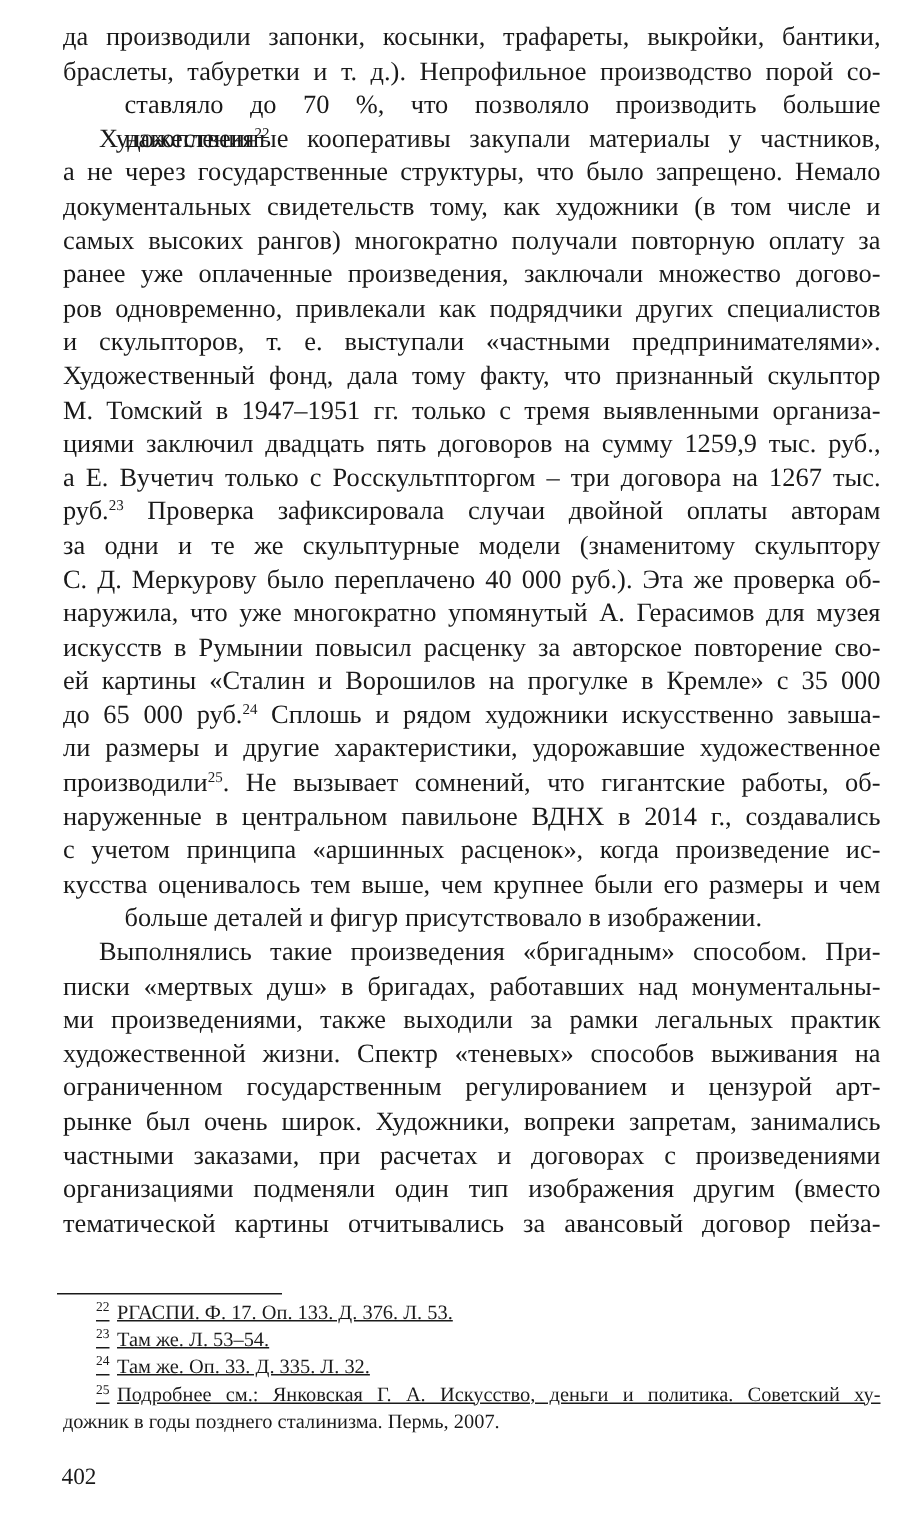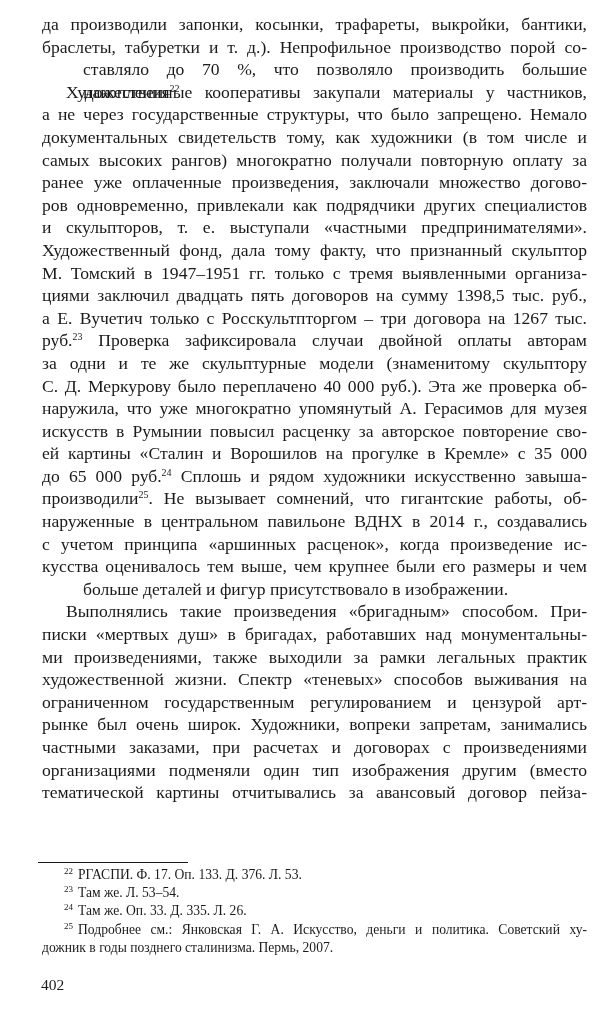--- a/index.html
+++ b/index.html
@@ -9,21 +9,21 @@
   .body-text { position: absolute; left: 42px; top: 13px; width: 545px; }
   .line { display: block; height: 22.6px; line-height: 22.6px; font-size: 17.6px;
           text-align: justify; text-align-last: justify; white-space: nowrap; overflow: visible; }
   .line.indent { padding-left: 24px; }
   .line.last { text-align-last: left; margin-left: 41px; }
   .line-inner { display: block; white-space: normal; text-align: justify; text-align-last: inherit; }
   sup.fn { font-size: 10px; vertical-align: 6px; line-height: 0; }
   .rule { position: absolute; left: 38px; top: 862px; width: 150px; height: 1px; background: #1a1a1a; }
   .footnotes { position: absolute; left: 42px; top: 866px; width: 545px; }
   .fn-line { display: block; font-size: 13.6px; line-height: 18.2px; height: 18.2px; white-space: nowrap; }
-  .fn-line.indent { padding-left: 22px; }
+  .fn-line.indent { padding-left: 22px; text-decoration: underline; }
   .fn-line.just { text-align: justify; text-align-last: justify; }
   .fn-num { font-size: 9px; vertical-align: 5px; line-height: 0; margin-right: 5px; }
   .page-number { position: absolute; left: 41px; top: 976px; font-size: 15.5px; }
 </style>
 </head>
 <body>
 
 <div class="page">
   <div class="body-text" id="body-text">
       <div>
@@ -59,21 +59,21 @@
         <span class="line">
           <span class="line-inner"><span>и скульпторов, т. е. выступали «частными предпринимателями».</span></span>
         </span>
         <span class="line">
           <span class="line-inner"><span>Художественный фонд, дала тому факту, что признанный скульптор</span></span>
         </span>
         <span class="line">
           <span class="line-inner"><span>М. Томский в 1947–1951 гг. только с тремя выявленными организа-</span></span>
         </span>
         <span class="line">
-          <span class="line-inner"><span>циями заключил двадцать пять договоров на сумму 1398,5 тыс. руб.,</span></span>
+          <span class="line-inner"><span>циями заключил двадцать пять договоров на сумму 1259,9 тыс. руб.,</span></span>
         </span>
         <span class="line">
           <span class="line-inner"><span>а Е. Вучетич только с Росскультпторгом – три договора на 1267 тыс.</span></span>
         </span>
         <span class="line">
           <span class="line-inner"><span>руб.</span><sup class="fn">23</sup><span> Проверка зафиксировала случаи двойной оплаты авторам</span></span>
         </span>
         <span class="line">
           <span class="line-inner"><span>за одни и те же скульптурные модели (знаменитому скульптору</span></span>
         </span>
@@ -84,20 +84,23 @@
           <span class="line-inner"><span>наружила, что уже многократно упомянутый А. Герасимов для музея</span></span>
         </span>
         <span class="line">
           <span class="line-inner"><span>искусств в Румынии повысил расценку за авторское повторение сво-</span></span>
         </span>
         <span class="line">
           <span class="line-inner"><span>ей картины «Сталин и Ворошилов на прогулке в Кремле» с 35 000</span></span>
         </span>
         <span class="line">
           <span class="line-inner"><span>до 65 000 руб.</span><sup class="fn">24</sup><span> Сплошь и рядом художники искусственно завыша-</span></span>
+        </span>
+        <span class="line">
+          <span class="line-inner"><span>ли размеры и другие характеристики, удорожавшие художественное</span></span>
         </span>
         <span class="line">
           <span class="line-inner"><span>производили</span><sup class="fn">25</sup><span>. Не вызывает сомнений, что гигантские работы, об-</span></span>
         </span>
         <span class="line">
           <span class="line-inner"><span>наруженные в центральном павильоне ВДНХ в 2014 г., создавались</span></span>
         </span>
         <span class="line">
           <span class="line-inner"><span>с учетом принципа «аршинных расценок», когда произведение ис-</span></span>
         </span>
@@ -140,21 +143,21 @@
     </div>
   <div class="rule"></div>
   <div class="footnotes" id="footnotes">
       <div>
         <span class="fn-line indent"><span class="fn-num">22</span><span>РГАСПИ. Ф. 17. Оп. 133. Д. 376. Л. 53.</span></span>
       </div>
       <div>
         <span class="fn-line indent"><span class="fn-num">23</span><span>Там же. Л. 53–54.</span></span>
       </div>
       <div>
-        <span class="fn-line indent"><span class="fn-num">24</span><span>Там же. Оп. 33. Д. 335. Л. 26.</span></span>
+        <span class="fn-line indent"><span class="fn-num">24</span><span>Там же. Оп. 33. Д. 335. Л. 32.</span></span>
       </div>
       <div>
         <span class="fn-line indent just"><span class="fn-num">25</span><span>Подробнее см.: Янковская Г. А. Искусство, деньги и политика. Советский ху-</span></span>
         <span class="fn-line"><span>дожник в годы позднего сталинизма. Пермь, 2007.</span></span>
       </div>
     </div>
   <div class="page-number">402</div>
 </div>
 
 </body></html>

